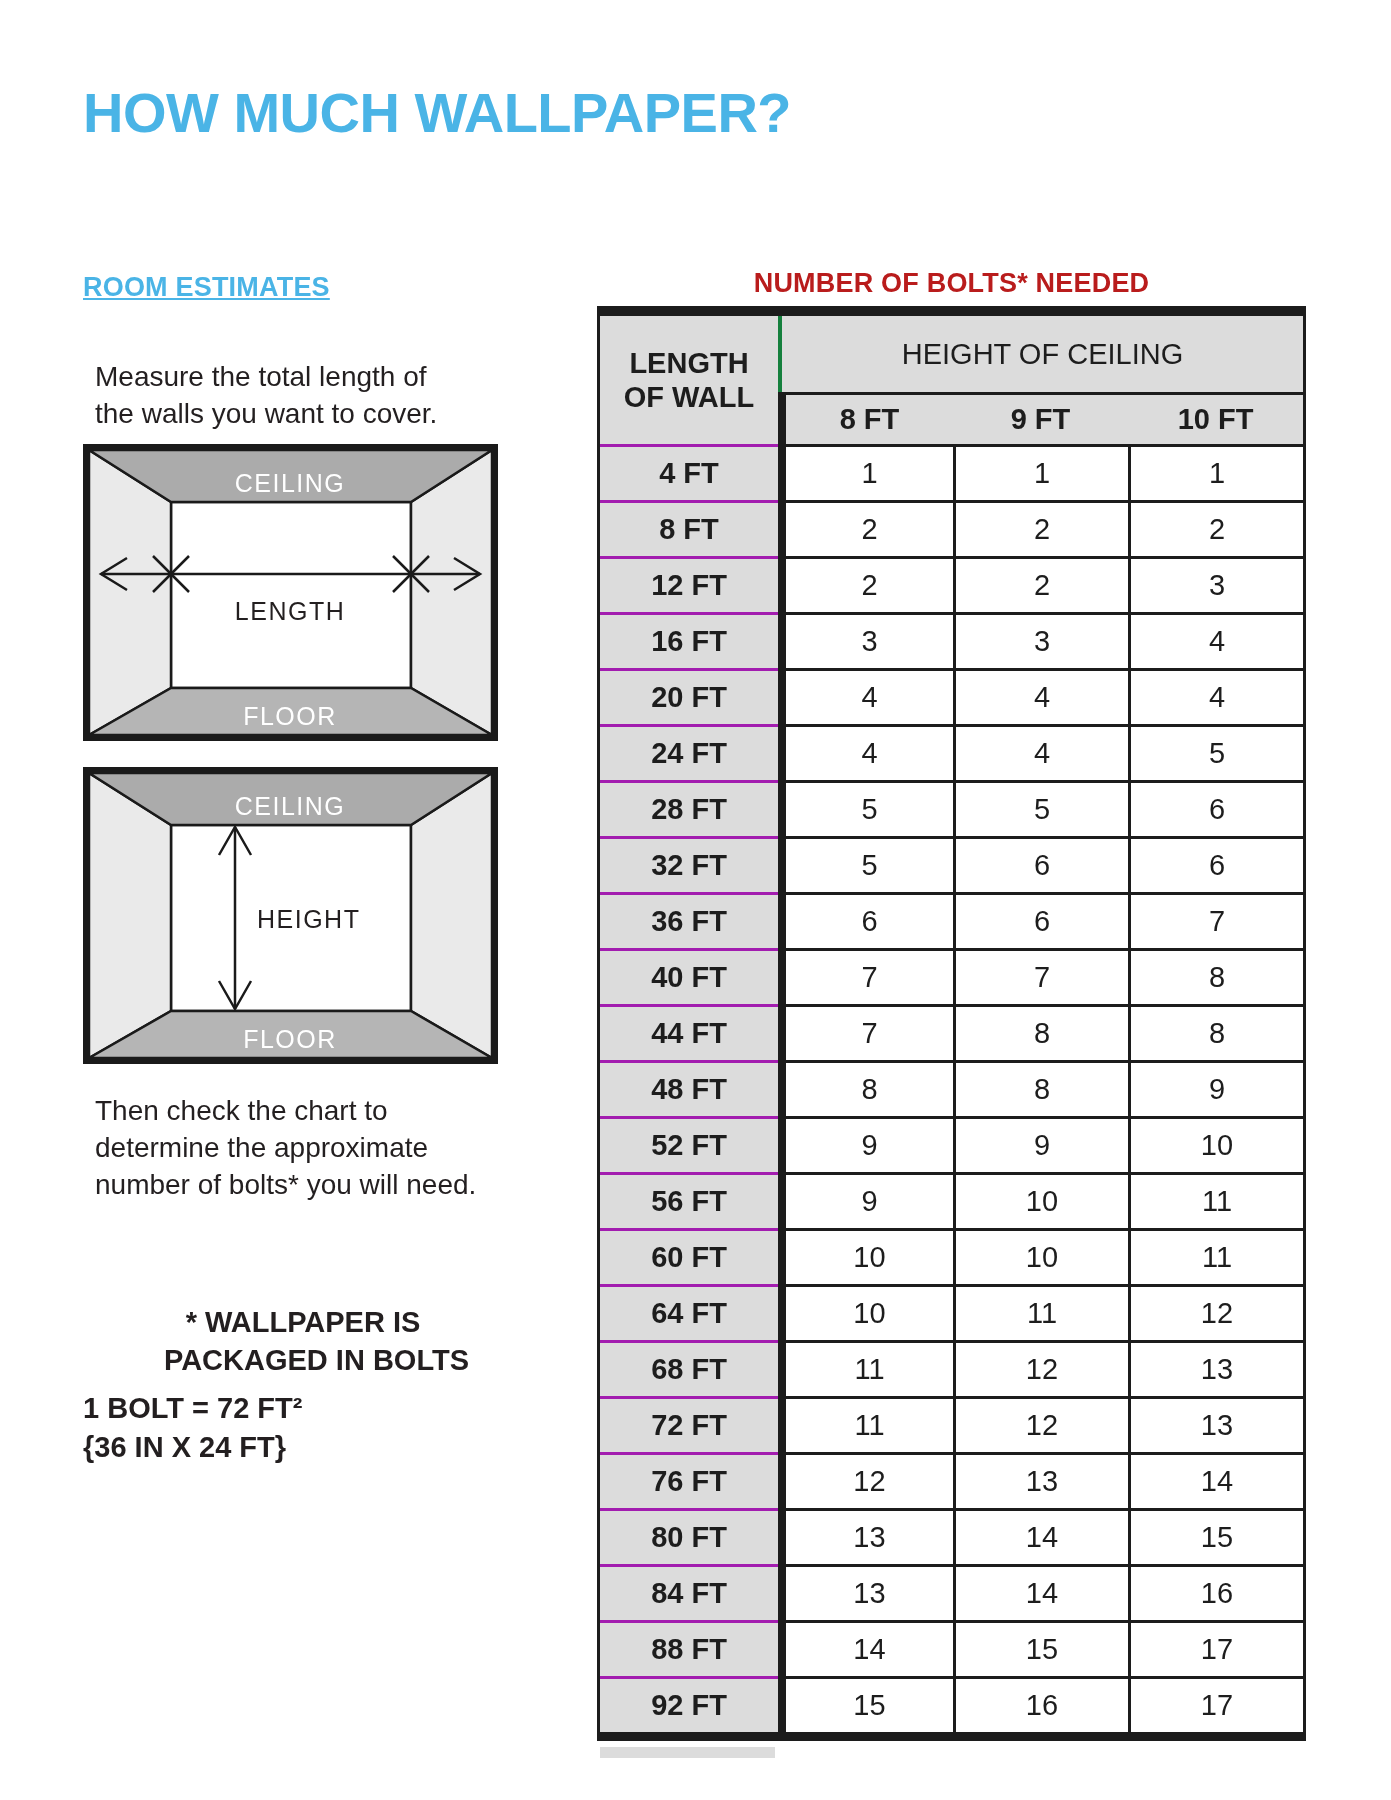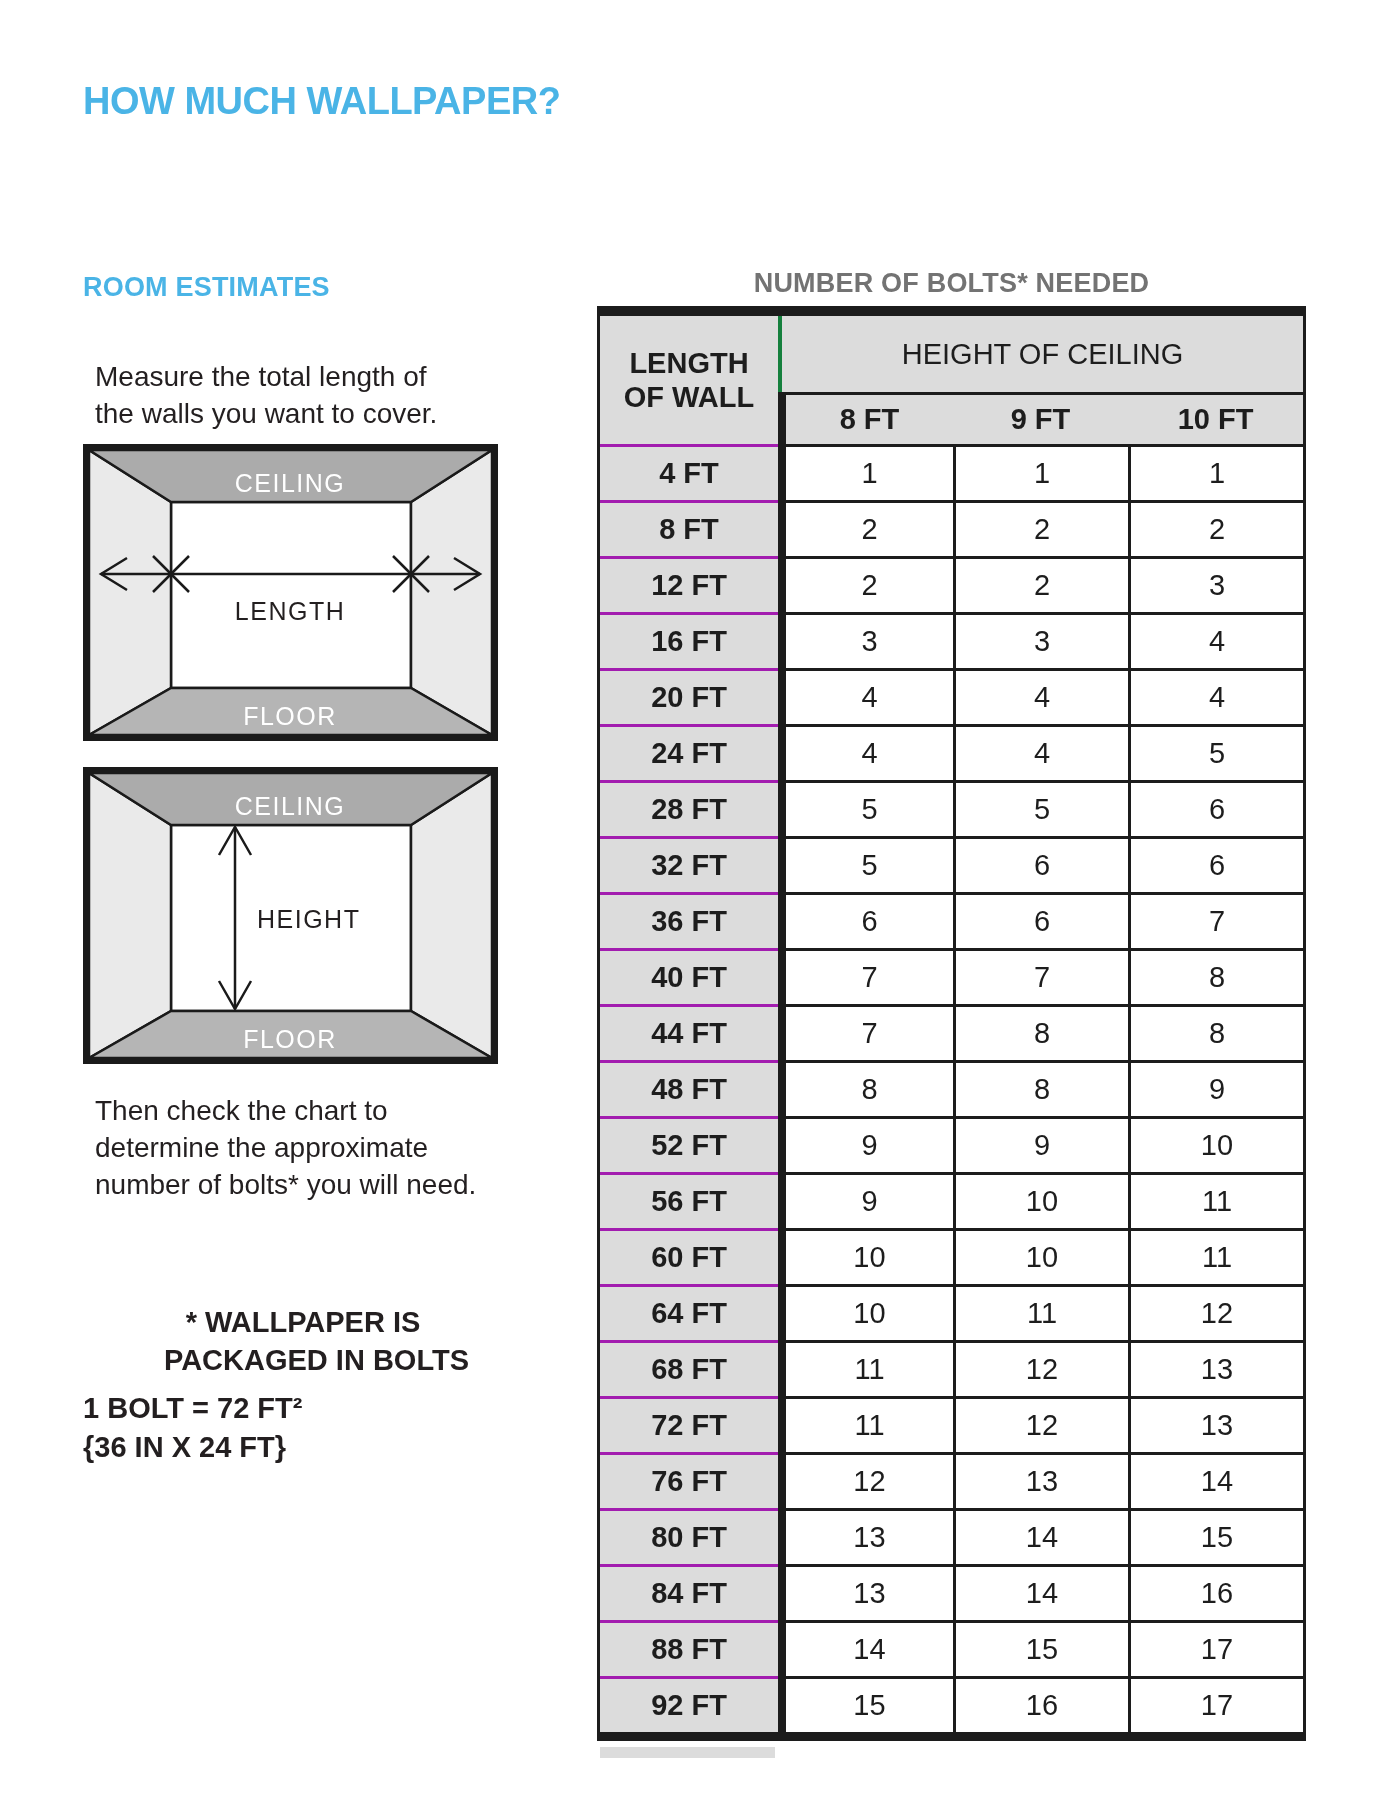--- a/index.html
+++ b/index.html
@@ -6,27 +6,27 @@
   html, body {
     width: 1391px; height: 1800px;
     background: #ffffff;
     font-family: "Liberation Sans", "DejaVu Sans", sans-serif;
     color: #231f20;
     overflow: hidden;
     position: relative;
   }
   .page-title {
     position: absolute; left: 83px; top: 80px;
-    font-size: 38px; font-weight: bold; letter-spacing: -0.5px;
+    font-size: 56px; font-weight: bold; letter-spacing: -0.5px;
     color: #4ab4e6;
   }
   
   .left-col { position: absolute; left: 83px; top: 272px; width: 440px; }
   .section-heading {
-    font-size: 27px; font-weight: bold; color: #4ab4e6; letter-spacing: 0.2px;
+    font-size: 27px; font-weight: bold; color: #4ab4e6; letter-spacing: 0.2px; text-decoration: underline;
   }
   .step-text {
     font-size: 28px; line-height: 37px; white-space: pre-line; color: #231f20; margin-left: 12px;
   }
   .step-1 { margin-top: 55px; }
   .step-2 { margin-top: 48px; }
   .step-3 { margin-top: 28px; }
   .room-diagram { display: block; margin-top: 12px; }
   .room-diagram.second { margin-top: 26px; }
   .footnote {
@@ -36,21 +36,21 @@
   .bolt-equivalence {
     margin-top: 10px; font-size: 29px; font-weight: bold; line-height: 39px;
     white-space: pre-line;
   }
   .svg-room-label { fill: #ffffff; font-size: 25px; letter-spacing: 1.5px; }
   .svg-measure-label { fill: #231f20; font-size: 25px; letter-spacing: 1.5px; }
   
   .table-heading {
     position: absolute; left: 597px; top: 268px; width: 709px;
     text-align: center; font-size: 27px; font-weight: bold;
-    color: #737373; letter-spacing: 0.2px;
+    color: #b91c1c; letter-spacing: 0.2px;
   }
   .bolts-grid {
     position: absolute; left: 597px; top: 306px; width: 709px;
     display: grid;
     grid-template-columns: 178px 175px 175px 175px;
     grid-template-rows: 76px 52px;
     grid-auto-rows: 56px;
     border: 3px solid #1c1c1c;
     border-top-width: 10px;
     border-bottom-width: 9px;

